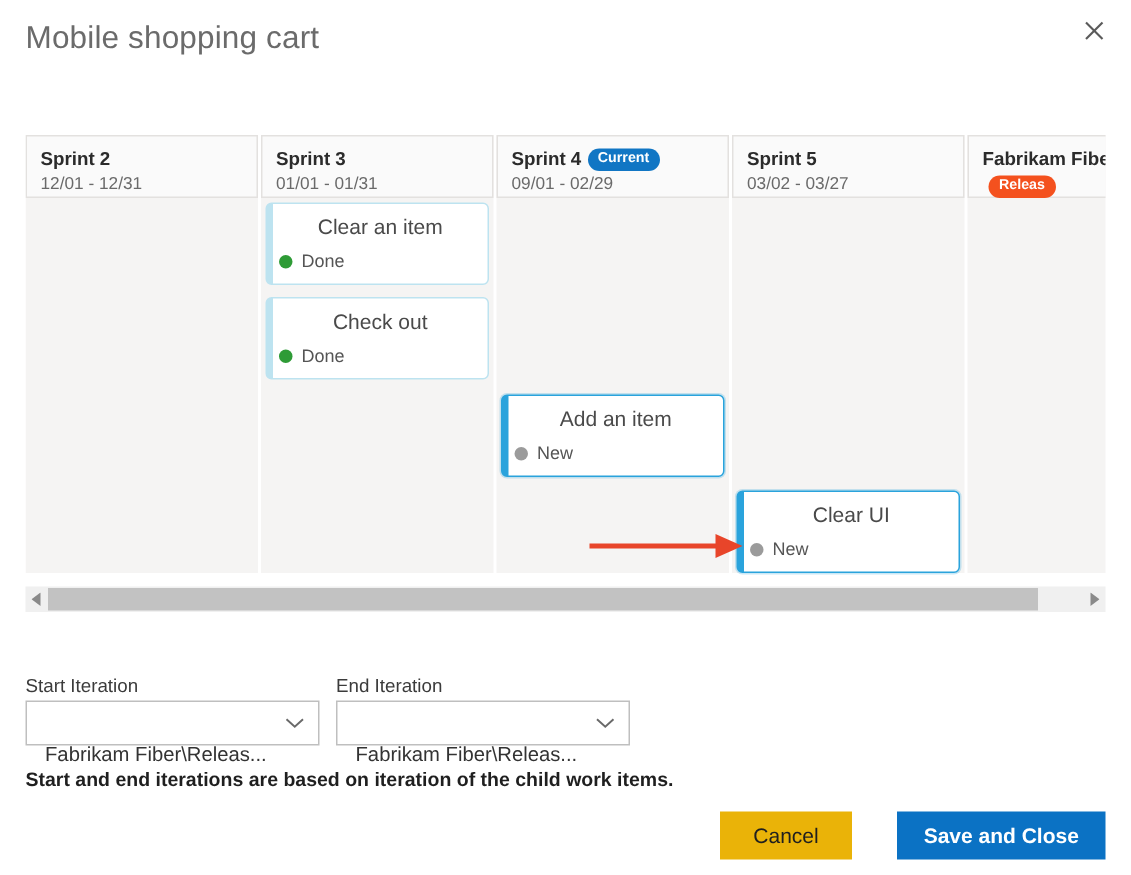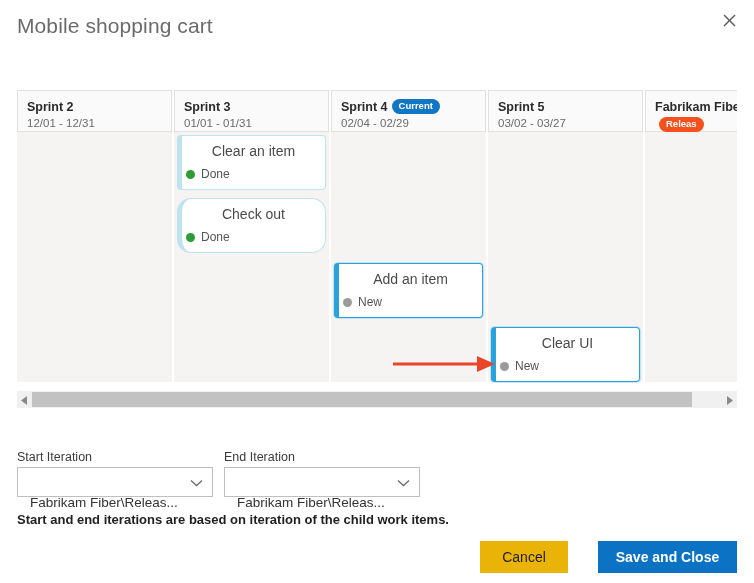--- a/index.html
+++ b/index.html
@@ -200,33 +200,33 @@
             <div class="col-dates">01/01 - 01/31</div>
           </div>
           <div class="col-body">
             <div class="card" style="top: 3px;">
               <div class="card-title">Clear an item</div>
               <div class="card-state">
                 <span class="dot" style="background: rgb(46, 155, 54);"></span>
                 <span>Done</span>
               </div>
             </div>
-            <div class="card" style="top: 66px; border-radius: 14px;">
+            <div class="card" style="top: 66px;">
               <div class="card-title">Check out</div>
               <div class="card-state">
                 <span class="dot" style="background: rgb(46, 155, 54);"></span>
                 <span>Done</span>
               </div>
             </div>
           </div>
         </div>
         <div class="col">
           <div class="col-head">
             <div><span class="col-name">Sprint 4</span><span class="badge badge-current">Current</span></div>
-            <div class="col-dates">02/04 - 02/29</div>
+            <div class="col-dates">09/01 - 02/29</div>
           </div>
           <div class="col-body">
             <div class="card sel" style="top: 131px;">
               <div class="card-title">Add an item</div>
               <div class="card-state">
                 <span class="dot" style="background: rgb(155, 155, 155);"></span>
                 <span>New</span>
               </div>
             </div>
           </div>

